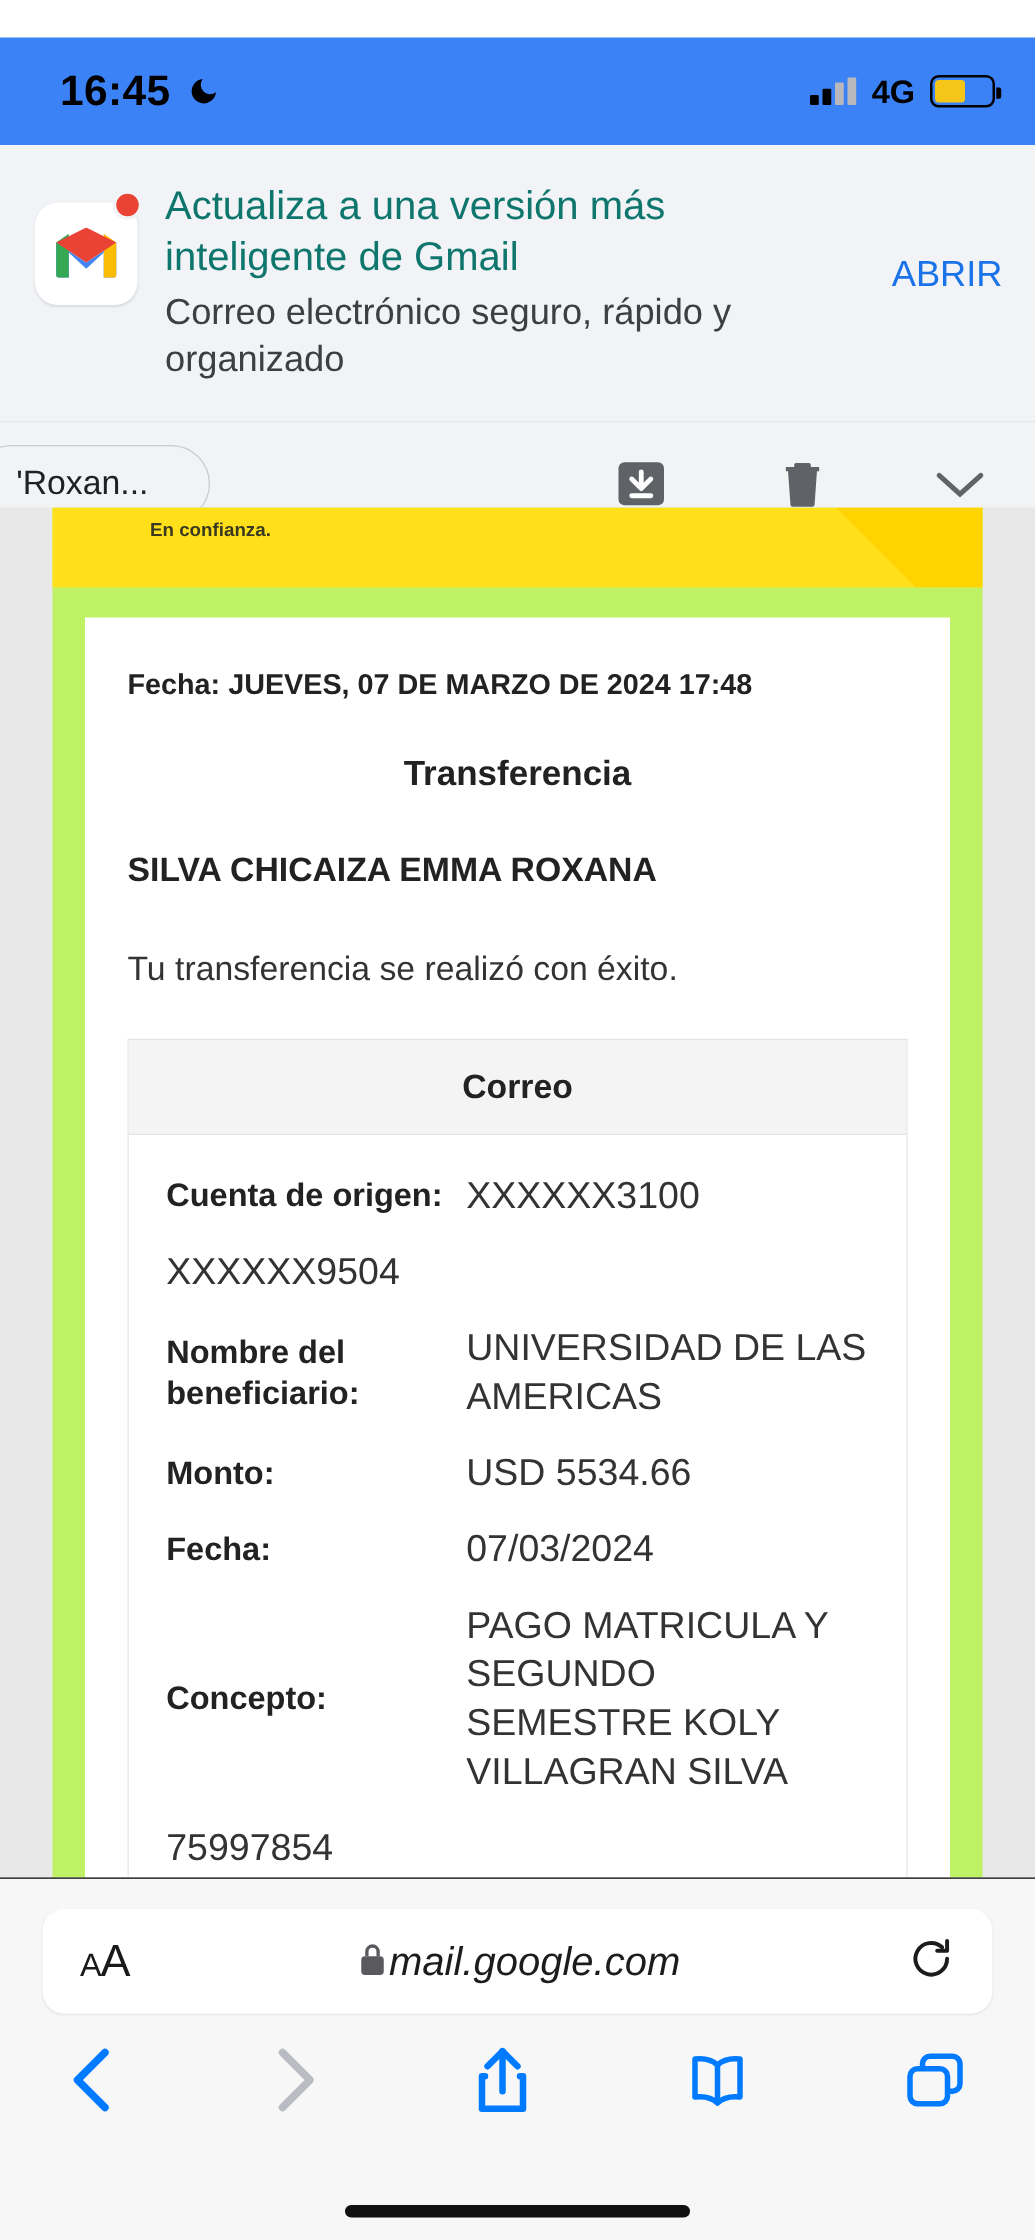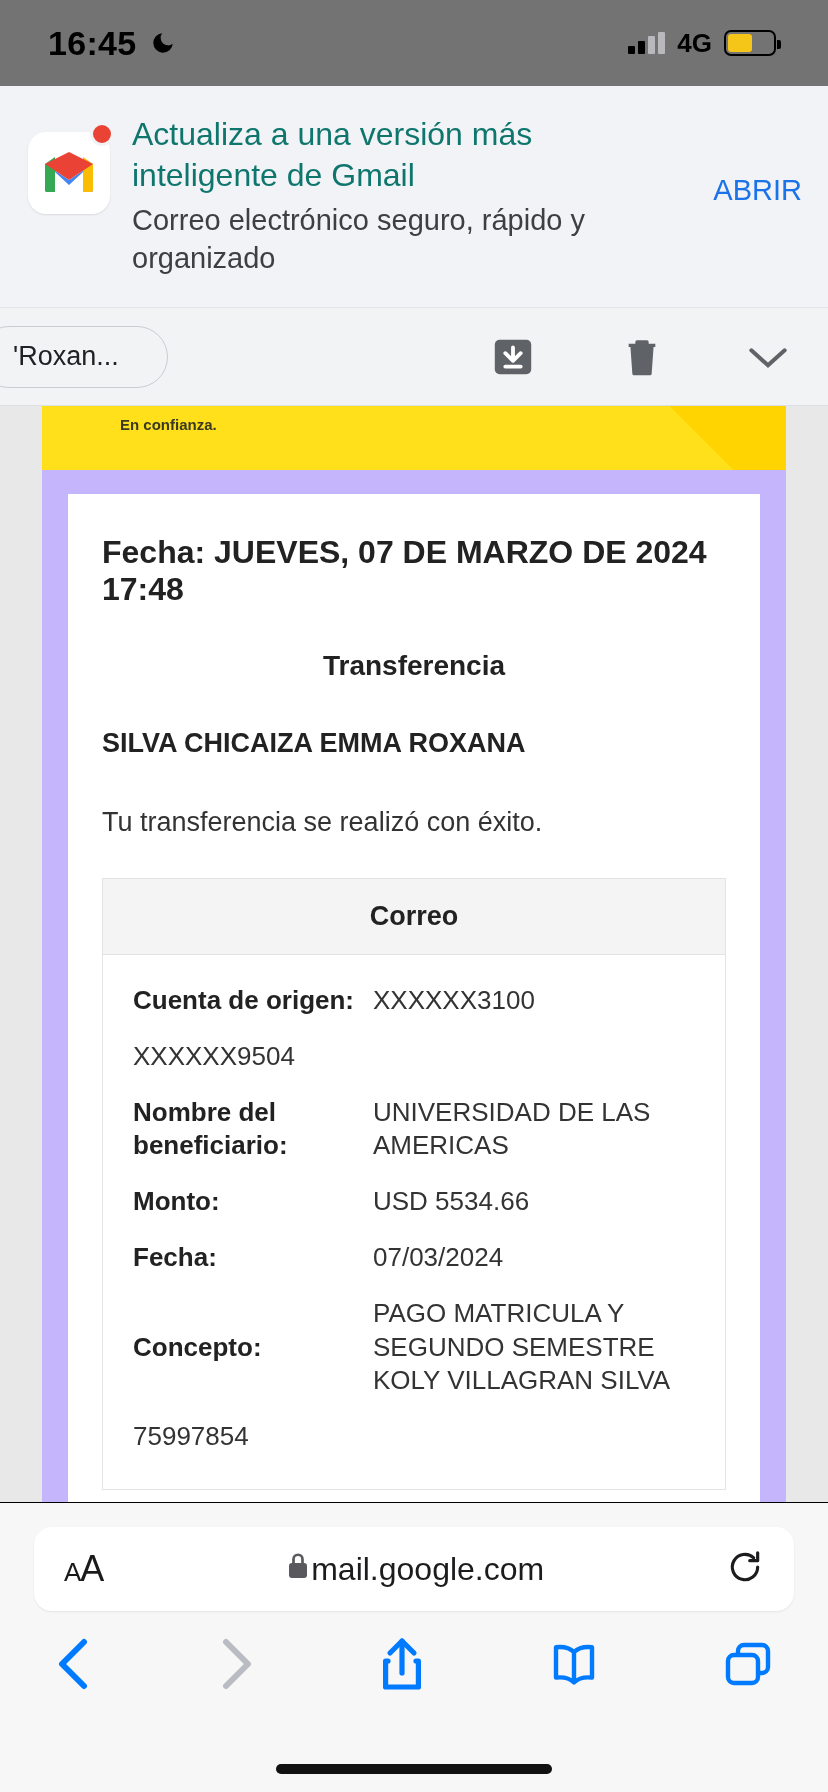--- a/index.html
+++ b/index.html
@@ -11,22 +11,23 @@
     overflow: hidden;
   }
   body { position: relative; }
 
   
   .status-bar {
     height: 86px;
     display: flex;
     align-items: center;
     justify-content: space-between;
-    padding: 0 52px 0 48px;
-    background: #737373;
+    padding: 0 32px 0 48px;
+    background: #3b82f6;
+    margin-top: 30px;
   }
   .status-left {
     display: flex;
     align-items: center;
     gap: 14px;
   }
   .status-time {
     font-size: 34px;
     font-weight: 600;
     color: #000;
@@ -118,21 +119,21 @@
 
   
   .content {
     position: absolute;
     top: 406px; left: 0; right: 0; bottom: 290px;
     background: #e8e8e8;
     overflow: hidden;
   }
   .page-sheet {
     margin: 0 42px;
-    background: #c4b5fd;
+    background: #bef264;
     min-height: 100%;
     padding: 0 0 20px 0;
   }
   .yellow-strip {
     height: 64px;
     background: #ffe01b;
     position: relative;
     overflow: hidden;
   }
   .yellow-strip .confianza {
@@ -142,21 +143,21 @@
   .yellow-strip .corner {
     position: absolute; right: 0; top: 0; width: 170px; height: 64px;
     background: linear-gradient(225deg, #ffd400 50%, transparent 50%);
   }
   .inner-card {
     margin: 24px 26px 0 26px;
     background: #fff;
     padding: 40px 34px 24px 34px;
   }
   .fecha-line {
-    font-size: 32px; font-weight: bold; color: #222; margin-bottom: 42px;
+    font-size: 23px; font-weight: bold; color: #222; margin-bottom: 42px;
   }
   .fecha-line span.val { font-weight: bold; }
   .transfer-title {
     text-align: center; font-size: 28px; font-weight: bold;
     color: #222; margin-bottom: 46px;
   }
   .recipient {
     font-size: 27px; font-weight: bold; color: #222; margin-bottom: 48px;
   }
   .success-line {
@@ -177,21 +178,21 @@
   .drow {
     display: flex; align-items: center;
     padding: 11px 0;
   }
   .dlabel {
     width: 240px; flex: none;
     font-size: 26px; font-weight: bold; color: #222;
     line-height: 1.28;
   }
   .dval {
-    font-size: 26px; color: #333; line-height: 1.3;
+    font-size: 30px; color: #333; line-height: 1.3;
   }
 
   
   .safari-bar {
     position: absolute;
     left: 0; right: 0; bottom: 0;
     background: #f7f7f7;
     border-top: 1px solid #000000;
     height: 290px;
   }
@@ -200,21 +201,21 @@
     height: 84px;
     background: #ffffff;
     border-radius: 18px;
     display: flex; align-items: center;
     padding: 0 30px;
     box-shadow: 0 1px 2px rgba(0,0,0,.08);
   }
   .aa-btn { font-size: 28px; color: #1a1a1a; letter-spacing: -1px; }
   .aa-btn .big { font-size: 36px; }
   .url-center {
-    flex: 1; display: flex; align-items: flex-start; justify-content: center; 
+    flex: 1; display: flex; align-items: flex-end; justify-content: center;  font-style: italic;
   }
   .url-text { font-size: 32px; color: #1c1c1e; }
   .nav-row {
     display: flex; align-items: center; justify-content: space-between;
     padding: 26px 56px 0 56px;
   }
   .nav-row .nav-btn { display: flex; align-items: center; justify-content: center; }
   .home-indicator {
     position: absolute; bottom: 18px; left: 50%; transform: translateX(-50%);
     width: 276px; height: 10px; border-radius: 6px; background: #111;

